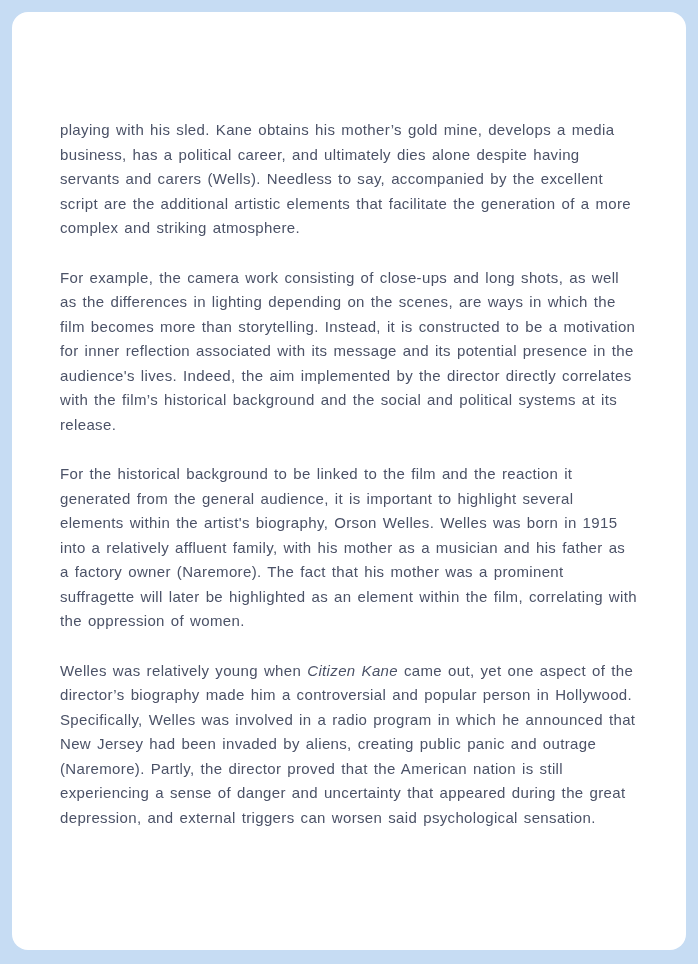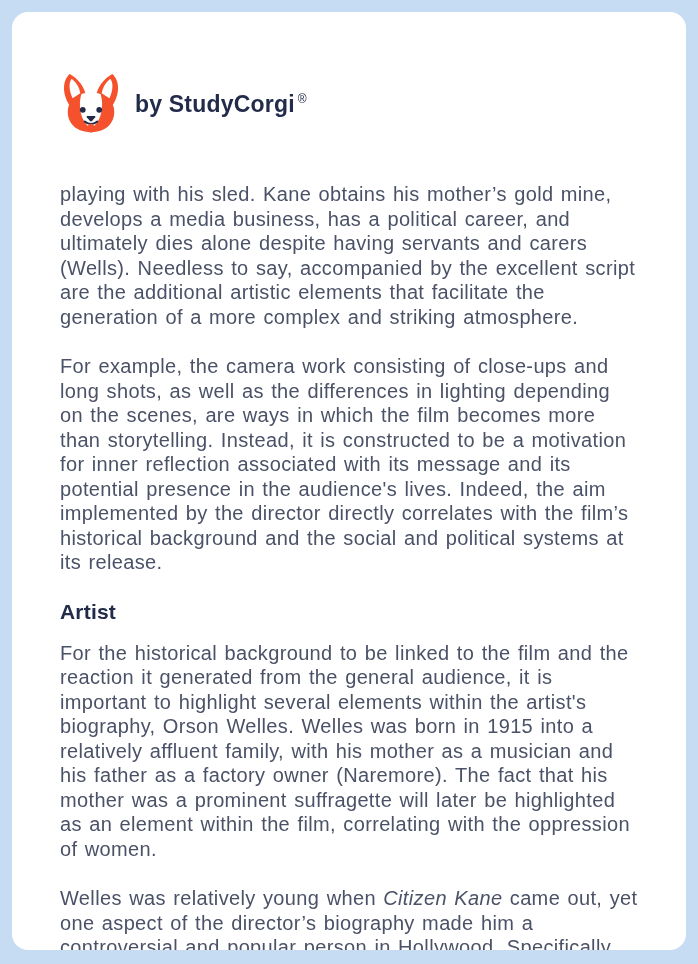--- a/index.html
+++ b/index.html
@@ -61,21 +61,21 @@
     line-height: 16px;
     color: #98a0b0;
     letter-spacing: 0.1px;
     display: block;
     text-decoration: none;
     word-break: break-all;
   }
   
   .article { margin-top: 46px; }
   .article p {
-    font-size: 20px;
+    font-size: 15px;
     line-height: 24.5px;
     letter-spacing: 0.35px;
     word-spacing: 1.5px;
     color: #4b5267;
     margin-bottom: 25px;
     text-align: left;
   }
   .article h2 {
     font-size: 21px;
     font-weight: 700;
@@ -85,52 +85,27 @@
   }
   .italic { font-style: italic; }
 </style>
 </head>
 <body>
 
 <div class="card">
 
   <div class="header">
 
-    <div class="logo-group">
-      <svg class="logo-icon" viewBox="0 0 64 66" xmlns="http://www.w3.org/2000/svg" aria-hidden="true">
-
-        <path d="M11 36 C2 24 2 9 10 2 C19 7 26 16 27 26 L21 36 Z" fill="#f4512c"></path>
-        <path d="M13 27 C9 19 9 11 12 7 C17 11 20 16 21 22 Z" fill="#ffffff"></path>
-
-        <path d="M53 36 C62 24 62 9 54 2 C45 7 38 16 37 26 L43 36 Z" fill="#f4512c"></path>
-        <path d="M51 27 C55 19 55 11 52 7 C47 11 44 16 43 22 Z" fill="#ffffff"></path>
-
-        <path d="M8 41 C8 30 18 22 32 22 C46 22 56 30 56 41 C56 54 46 62 32 62 C18 62 8 54 8 41 Z" fill="#f4512c"></path>
-
-        <path d="M22 23 C26 21 38 21 42 23 C45 33 44 51 32 58 C20 51 19 33 22 23 Z" fill="#ffffff"></path>
-
-        <circle cx="23.5" cy="39" r="3" fill="#232b49"></circle>
-        <circle cx="40.5" cy="39" r="3" fill="#232b49"></circle>
-
-        <path d="M28.2 45.5 L35.8 45.5 Q37 45.5 36.3 46.7 L33.3 50.4 Q32 51.8 30.7 50.4 L27.7 46.7 Q27 45.5 28.2 45.5 Z" fill="#232b49"></path>
-
-        <path d="M25.5 51 Q32 56.5 38.5 51" stroke="#232b49" stroke-width="2" fill="none" stroke-linecap="round"></path>
-
-        <rect x="28.8" y="53.5" width="6.4" height="9" rx="3.2" fill="#f4512c"></rect>
-      </svg>
-      <div class="brand-text"><span>by StudyCorgi</span><sup>®</sup></div>
-    </div>
 
     <div class="title-block">
     </div>
 
   </div>
 
   <div class="article">
     <p>playing with his sled. Kane obtains his mother’s gold mine, develops a media business, has a political career, and ultimately dies alone despite having servants and carers (Wells). Needless to say, accompanied by the excellent script are the additional artistic elements that facilitate the generation of a more complex and striking atmosphere.</p>
     <p>For example, the camera work consisting of close-ups and long shots, as well as the differences in lighting depending on the scenes, are ways in which the film becomes more than storytelling. Instead, it is constructed to be a motivation for inner reflection associated with its message and its potential presence in the audience's lives. Indeed, the aim implemented by the director directly correlates with the film’s historical background and the social and political systems at its release.</p>
-    <h2>Artist</h2>
     <p>For the historical background to be linked to the film and the reaction it generated from the general audience, it is important to highlight several elements within the artist's biography, Orson Welles. Welles was born in 1915 into a relatively affluent family, with his mother as a musician and his father as a factory owner (Naremore). The fact that his mother was a prominent suffragette will later be highlighted as an element within the film, correlating with the oppression of women.</p>
     <p><span>Welles was relatively young when </span><span class="italic">Citizen Kane</span><span> came out, yet one aspect of the director’s biography made him a controversial and popular person in Hollywood. Specifically, Welles was involved in a radio program in which he announced that New Jersey had been invaded by aliens, creating public panic and outrage (Naremore). Partly, the director proved that the American nation is still experiencing a sense of danger and uncertainty that appeared during the great depression, and external triggers can worsen said psychological sensation.</span></p>
 
   </div>
 
 </div>
 
 </body></html>

